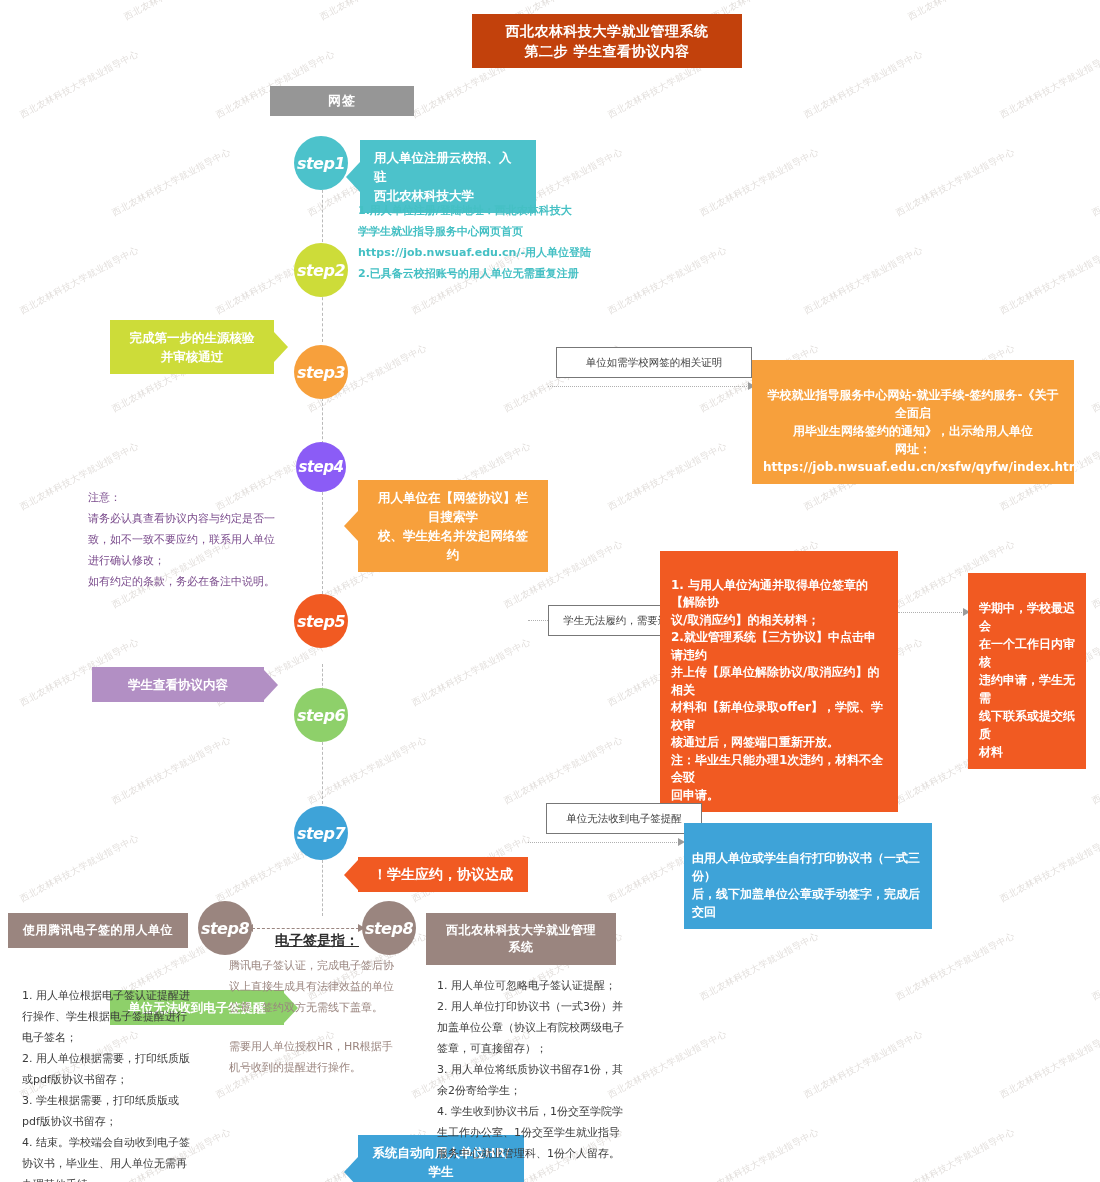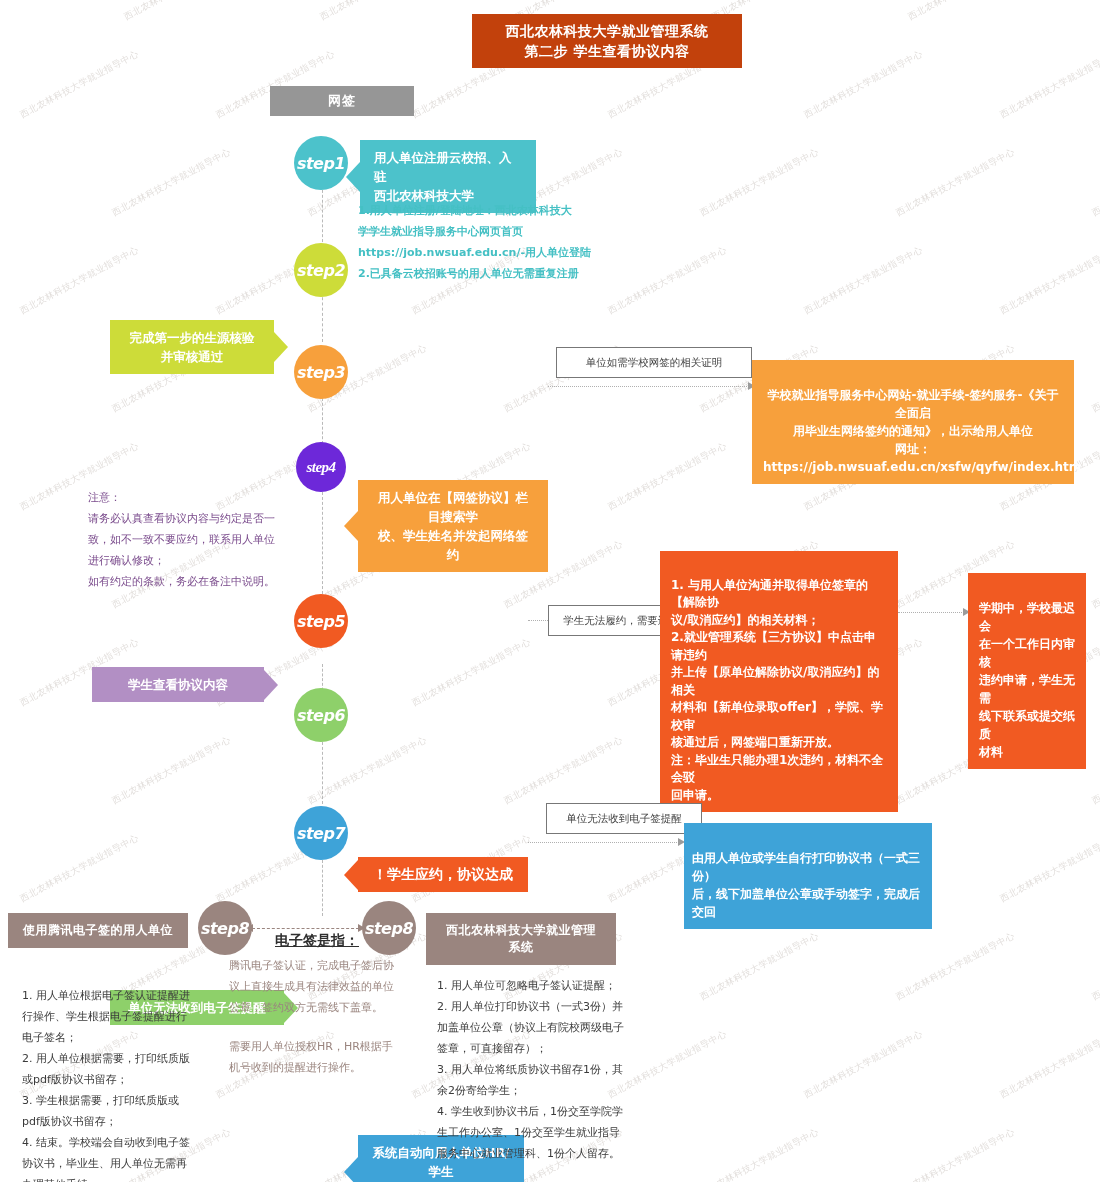--- a/index.html
+++ b/index.html
@@ -212,21 +212,21 @@
   <span class="ml">完成第一步的生源核验<br>并审核通过</span>
 </div>
 
 <div class="abs step-circle s-lg" style="left:294px;top:345px;background:#f7a03c;">step3</div>
 <div class="abs callout left-notch" style="--c:#f7a03c;left:358px;top:353px;width:190px;text-align:center;">
   <span class="ml">用人单位在【网签协议】栏目搜索学<br>校、学生姓名并发起网络签约</span>
 </div>
 <div class="abs note-box" style="left:556px;top:347px;width:196px;">单位如需学校网签的相关证明</div>
 <div class="abs info-box center" style="left:752px;top:360px;width:322px;background:#f7a03c;"><br>  学校就业指导服务中心网站-就业手续-签约服务-《关于全面启<br>用毕业生网络签约的通知》，出示给用人单位<br>网址：https://job.nwsuaf.edu.cn/xsfw/qyfw/index.htm<br></div>
 
-<div class="abs step-circle s-sm" style="left:296px;top:442px;background:#6d28d9;font-family:Liberation Serif, serif;">step4</div>
+<div class="abs step-circle s-sm" style="left:296px;top:442px;background:#8b5cf6;">step4</div>
 <div class="abs callout right-notch" style="--c:#b28fc4;left:92px;top:448px;width:172px;text-align:center;">
   <span class="ml">学生查看协议内容</span>
 </div>
 <div class="abs para purple ml" style="left:88px;top:487px;width:210px;">注意：<br>请务必认真查看协议内容与约定是否一<br>致，如不一致不要应约，联系用人单位<br>进行确认修改；<br>如有约定的条款，务必在备注中说明。</div>
 
 <div class="abs step-circle s-lg" style="left:294px;top:594px;background:#f15a22;">step5</div>
 <div class="abs callout left-notch" style="--c:#f15a22;left:358px;top:603px;width:170px;text-align:center;font-size:14px;">
   <span class="ml">！学生应约，协议达成</span>
 </div>
 <div class="abs note-box" style="left:548px;top:605px;width:146px;">学生无法履约，需要违约</div>

